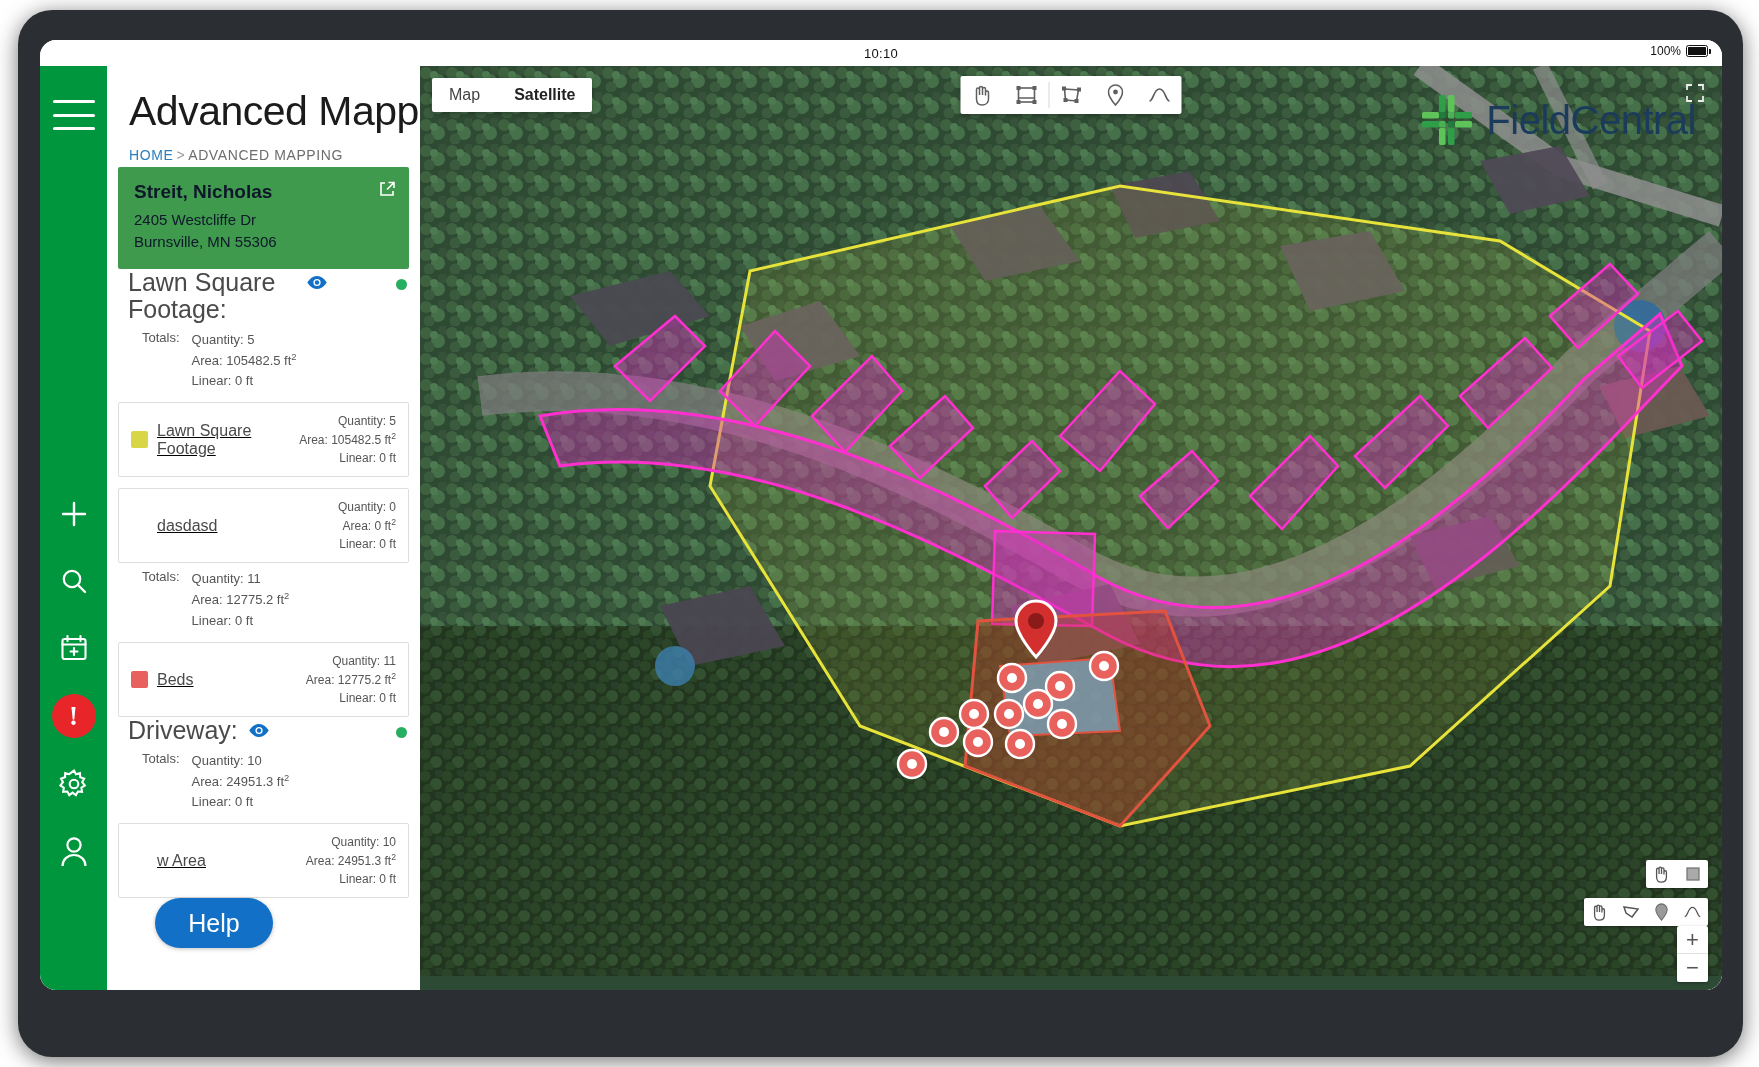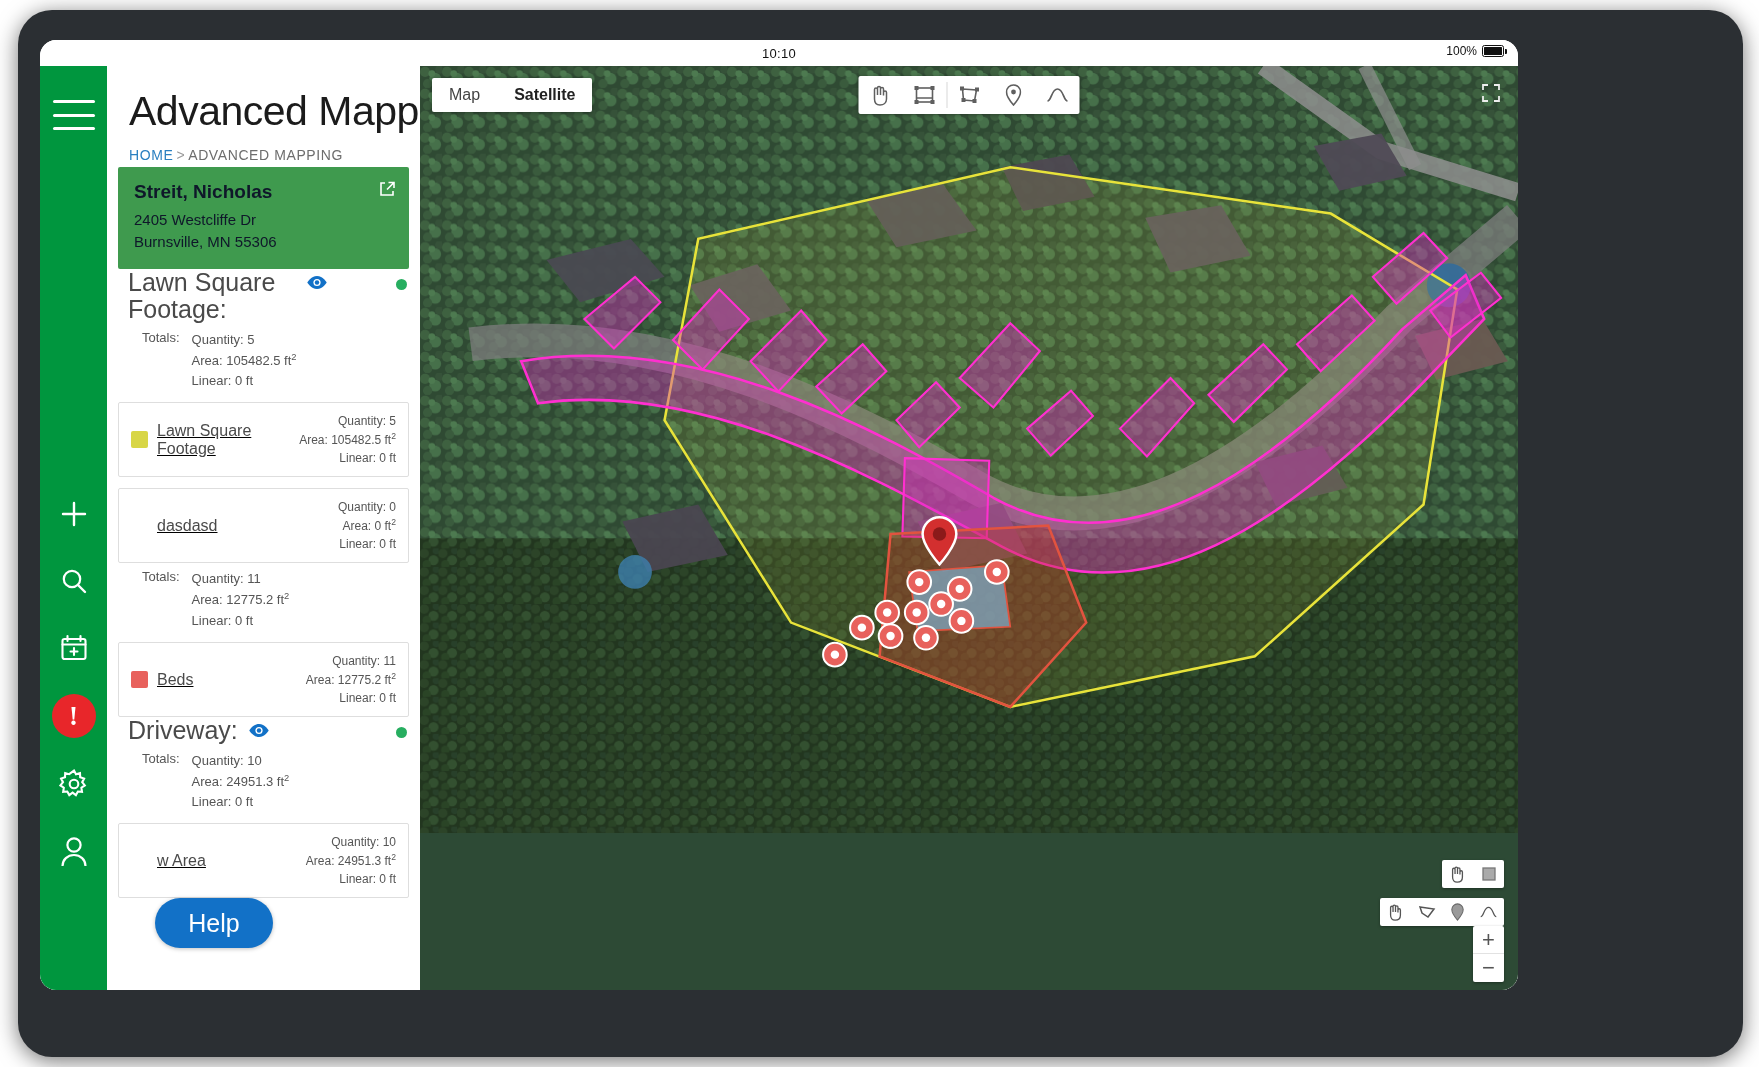--- a/index.html
+++ b/index.html
@@ -13,21 +13,21 @@
   
   #tablet-frame {
     position: absolute; left: 18px; top: 10px;
     width: 1725px; height: 1047px;
     background: #2b2f33;
     border-radius: 34px;
     box-shadow: 0 4px 22px rgba(0,0,0,.55);
   }
   #tablet-screen {
     position: absolute; left: 22px; top: 30px;
-    width: 1478px; height: 950px;
+    width: 1682px; height: 950px;
     background: #ffffff;
     border-radius: 16px;
     overflow: hidden;
   }
   #status-bar {
     position: absolute; left: 0; top: 0; width: 100%; height: 26px;
     background: #ffffff;
     display: flex; align-items: center; justify-content: center;
     font-size: 13px; color: #111;
   }
@@ -593,15 +593,34 @@
           </div>
         </div>
 
         <div id="zoom-ctl">
           <div>+</div>
           <div>−</div>
         </div>
       </section>
     </div>
 
+    <div style="position:absolute; right:26px; top:52px; display:flex; align-items:center; gap:11px; z-index:30;">
+      <svg width="56" height="56" viewBox="0 0 56 56">
+        <g>
+          <rect x="3" y="20" width="17" height="6.5" rx="1.6" fill="#5ec45a"></rect>
+          <rect x="3" y="29" width="17" height="6.5" rx="1.6" fill="#2f9e49"></rect>
+          <rect x="36" y="20" width="17" height="6.5" rx="1.6" fill="#2f9e49"></rect>
+          <rect x="36" y="29" width="17" height="6.5" rx="1.6" fill="#5ec45a"></rect>
+          <rect x="20" y="3" width="6.5" height="17" rx="1.6" fill="#2f9e49"></rect>
+          <rect x="29" y="3" width="6.5" height="17" rx="1.6" fill="#5ec45a"></rect>
+          <rect x="20" y="36" width="6.5" height="17" rx="1.6" fill="#5ec45a"></rect>
+          <rect x="29" y="36" width="6.5" height="17" rx="1.6" fill="#2f9e49"></rect>
+          <rect x="20" y="20" width="6.5" height="6.5" rx="1.4" fill="#1f7c3c"></rect>
+          <rect x="29" y="29" width="6.5" height="6.5" rx="1.4" fill="#1f7c3c"></rect>
+          <rect x="29" y="20" width="6.5" height="6.5" rx="1.4" fill="#4bb254"></rect>
+          <rect x="20" y="29" width="6.5" height="6.5" rx="1.4" fill="#4bb254"></rect>
+        </g>
+      </svg>
+      <span style="font-size:40px; color:#1b3b5c; letter-spacing:-.5px;">FieldCentral</span>
+    </div>
 
   </div>
 </div>
 
 </body></html>

